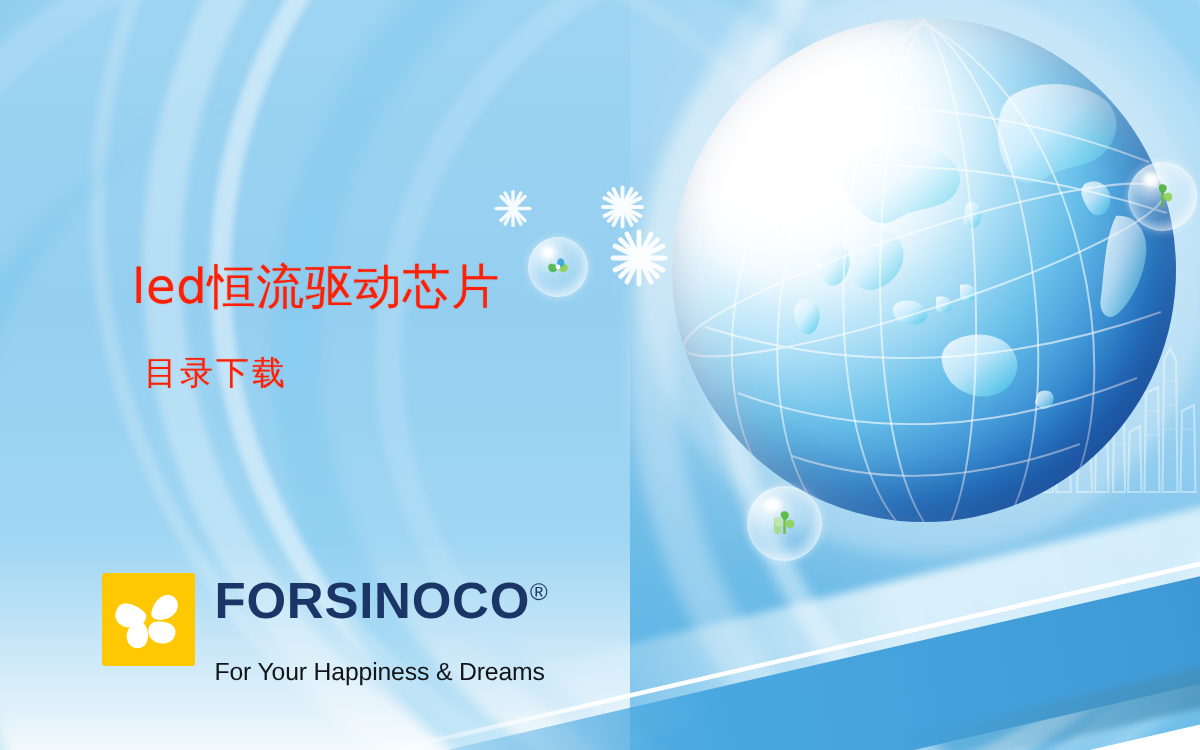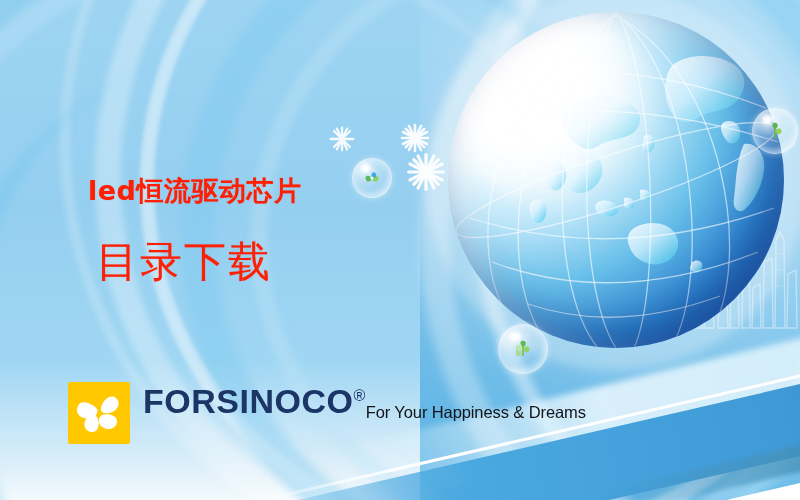--- a/index.html
+++ b/index.html
@@ -249,60 +249,59 @@
   .sparkle-1 { left: 400px; top: 123px; }
   .sparkle-2 { left: 406px; top: 152px; }
   .sparkle-3 { left: 329px; top: 126px; }
 
   
   .headline {
     position: absolute;
     left: 88px; top: 163px;
     color: #ff1f05;
     font-family: "DejaVu Sans", "Liberation Sans", sans-serif;
-    font-size: 27px;
+    font-size: 32px;
     line-height: 56px;
-    font-weight: 700;
+    font-weight: 400;
     letter-spacing: 0.5px;
     white-space: nowrap;
     text-shadow: 0 0 1px rgba(255,40,0,0.4);
   }
   .headline-line-2 {
     position: absolute;
     left: 96px; top: 222px;
     color: #ff1f05;
     font-family: "DejaVu Sans", "Liberation Sans", sans-serif;
-    font-size: 42px;
+    font-size: 22px;
     line-height: 56px;
     font-weight: 400;
     letter-spacing: 2px;
     white-space: nowrap;
     text-shadow: 0 0 1px rgba(255,40,0,0.4);
-    margin-top: 12px;
   }
 
   
   .logo {
     position: absolute;
     left: 68px; top: 382px;
     display: flex;
     align-items: flex-start;
   }
   .logo-mark {
     width: 62px; height: 62px;
     background: #ffc800;
     border-radius: 2px;
     position: relative;
     flex: 0 0 auto;
   }
   .logo-mark svg { position: absolute; inset: 0; }
   .logo-text {
     margin-left: 13px;
     display: flex;
-    flex-direction: row;
+    flex-direction: column;
     justify-content: flex-start;
     padding-top: 1px;
   }
   .logo-name {
     font-family: "Liberation Sans", sans-serif;
     font-weight: bold;
     font-size: 34px;
     line-height: 36px;
     color: #1b3566;
     letter-spacing: 0.5px;

